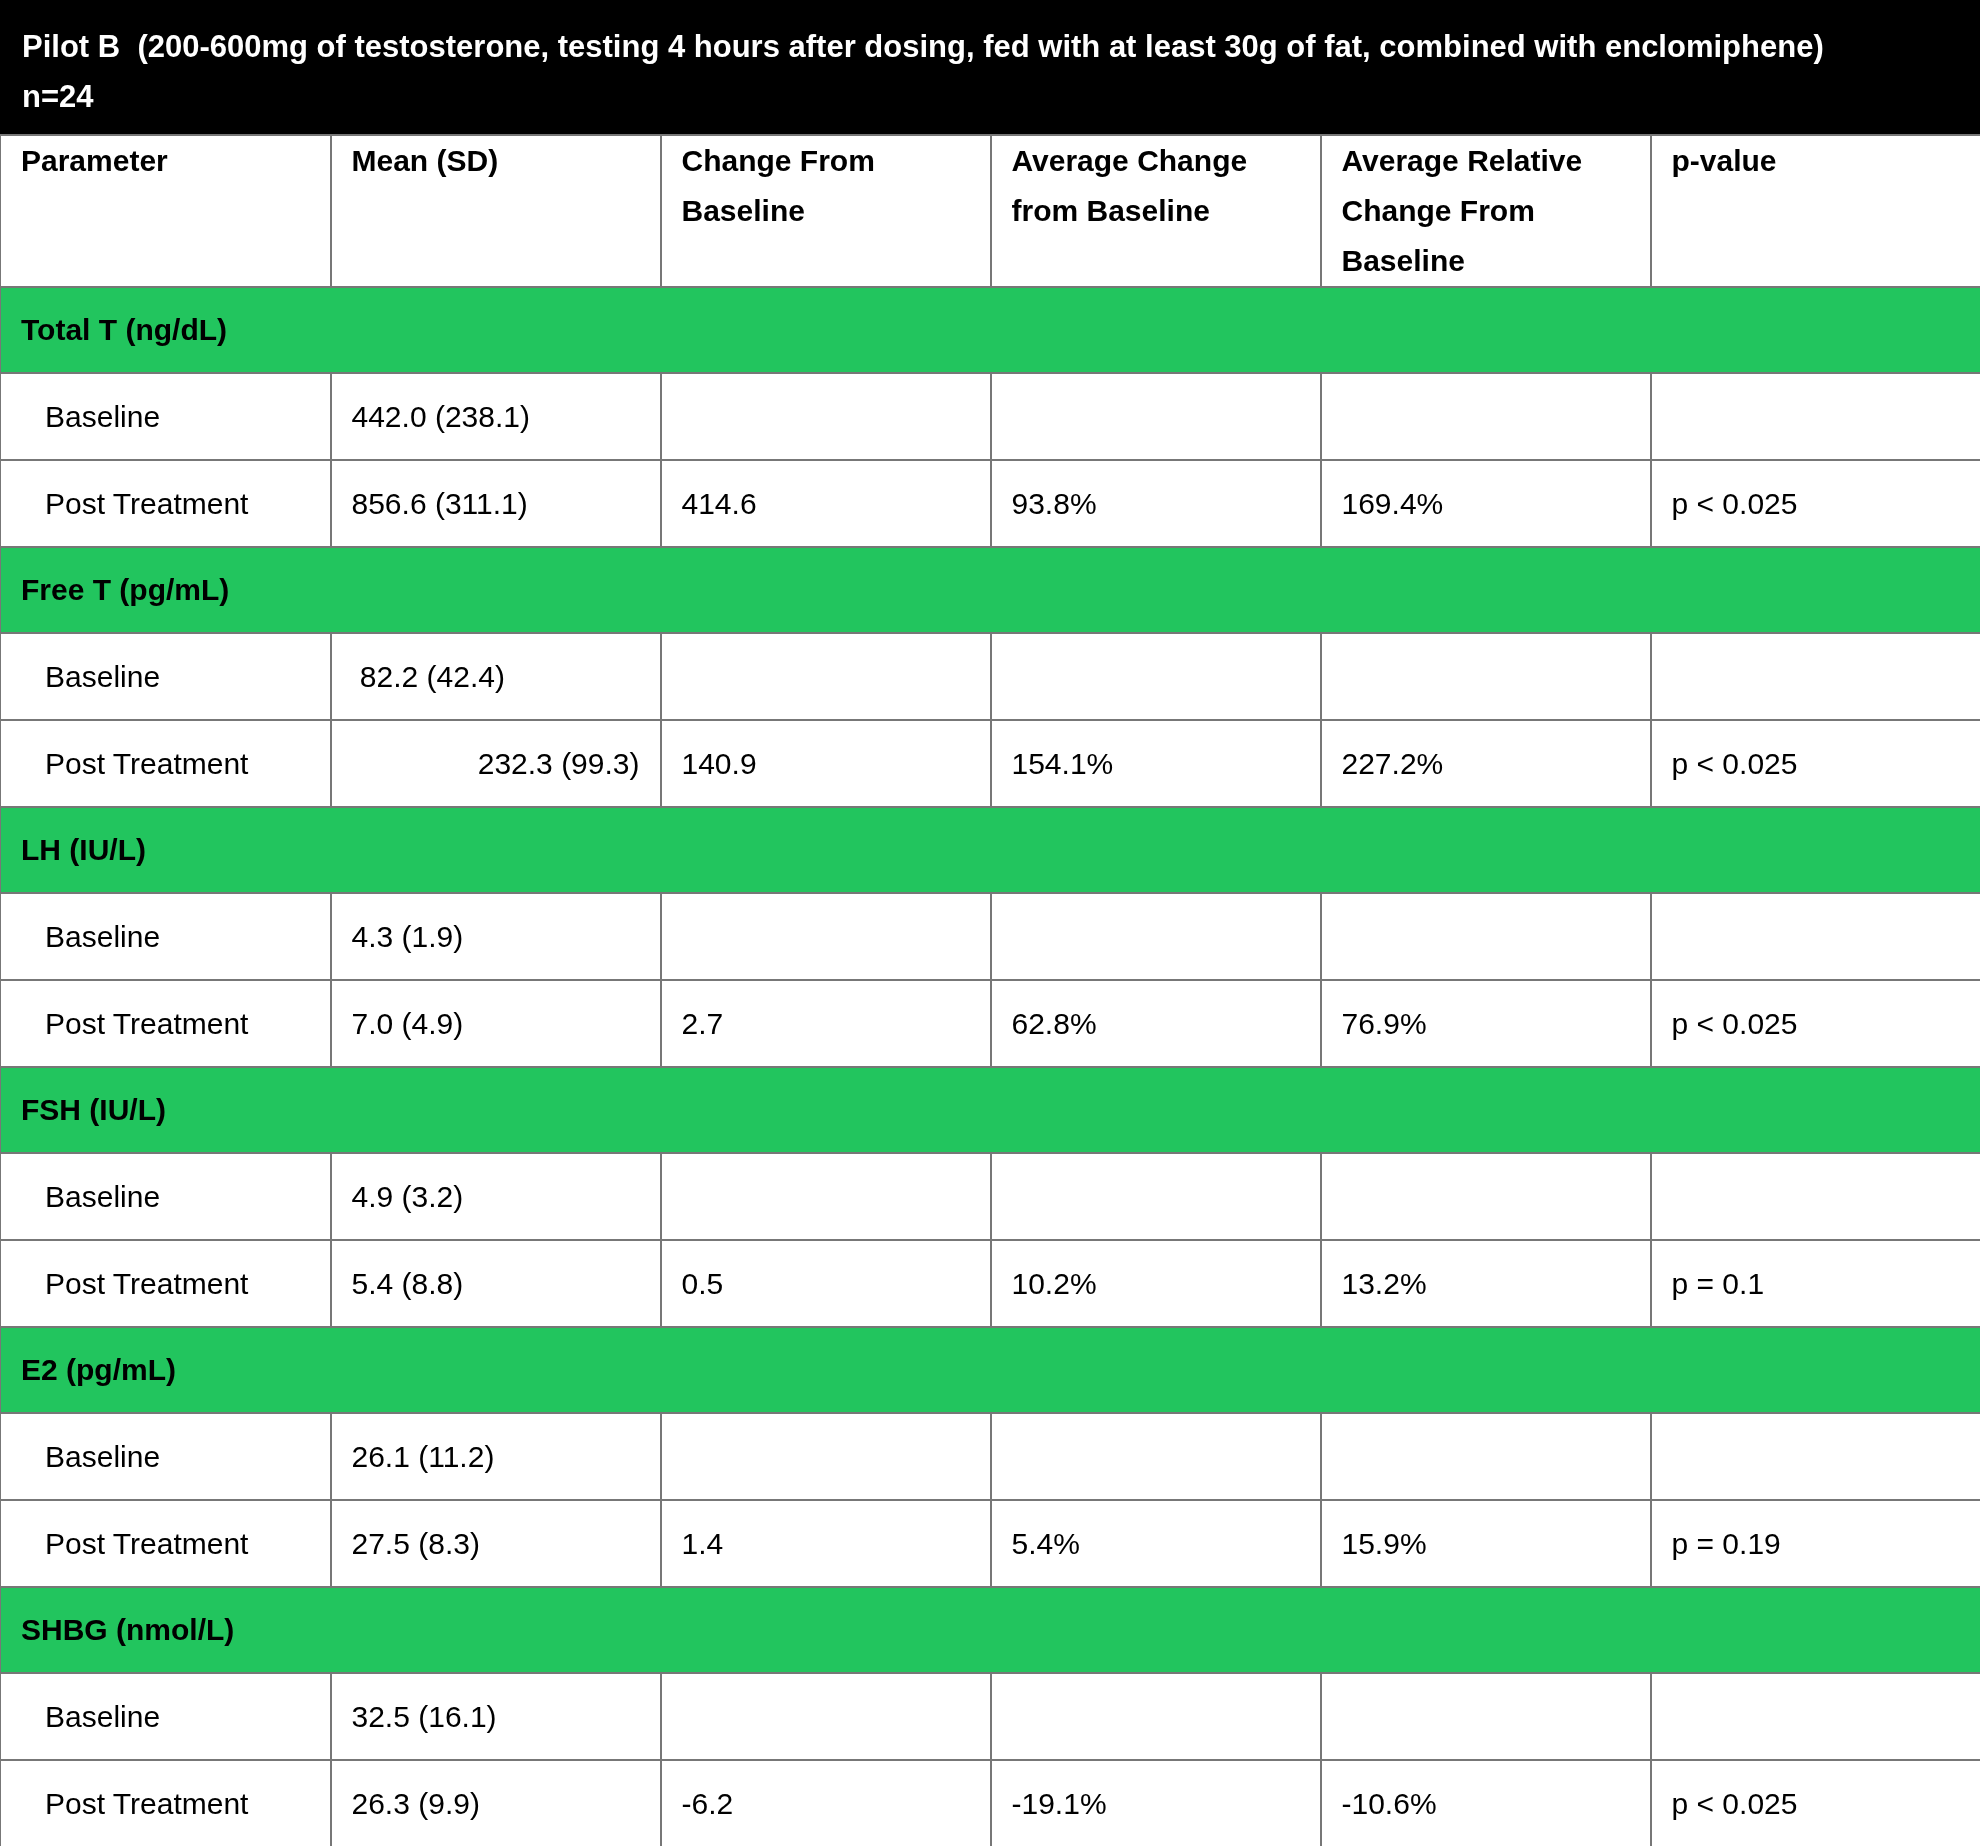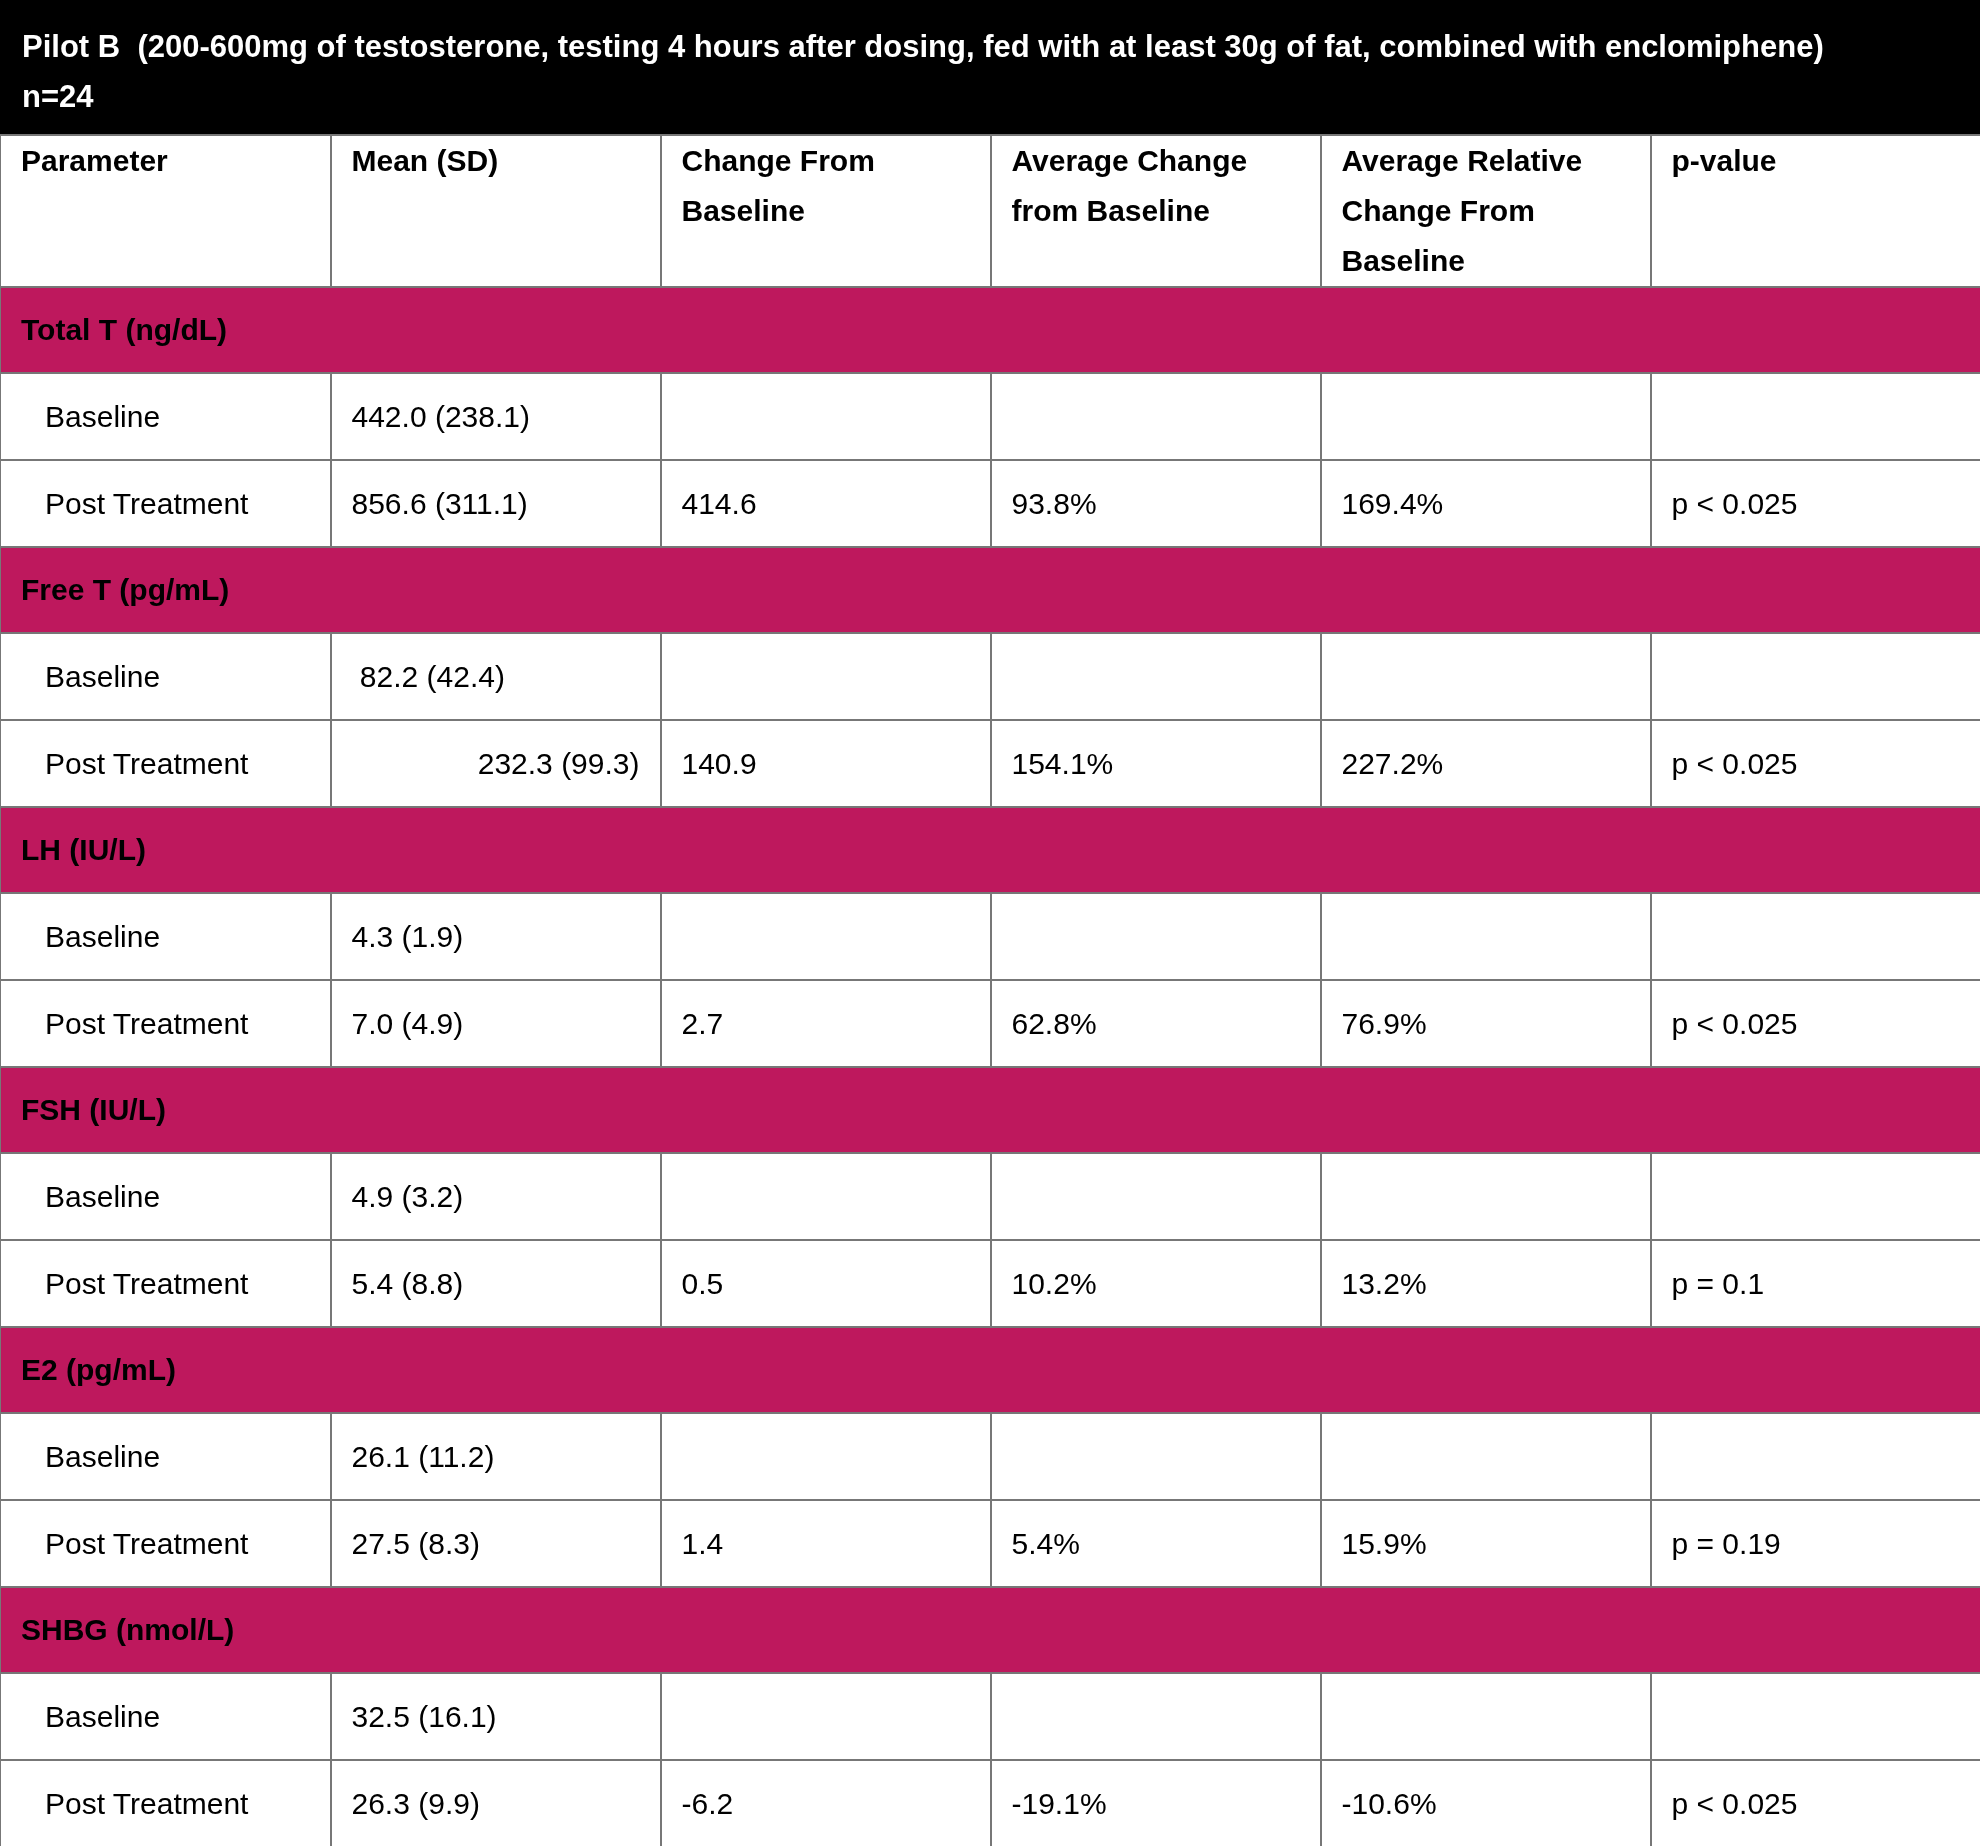--- a/index.html
+++ b/index.html
@@ -43,21 +43,21 @@
     table.data-table th:last-child,
     table.data-table td:last-child { border-right: 1px solid #777777; }
     .header-row th {
       height: 141px;
       font-weight: bold;
       line-height: 50px;
       padding-top: 22px;
     }
     .group-row td {
       height: 84px;
-      background: #be185d;
+      background: #22c55e;
       font-weight: bold;
       line-height: 84px;
       padding-top: 0;
     }
     .data-row td {
       height: 85px;
       line-height: 85px;
       font-weight: normal;
     }
     .data-row td.label-cell { padding-left: 44px; white-space: nowrap; }

